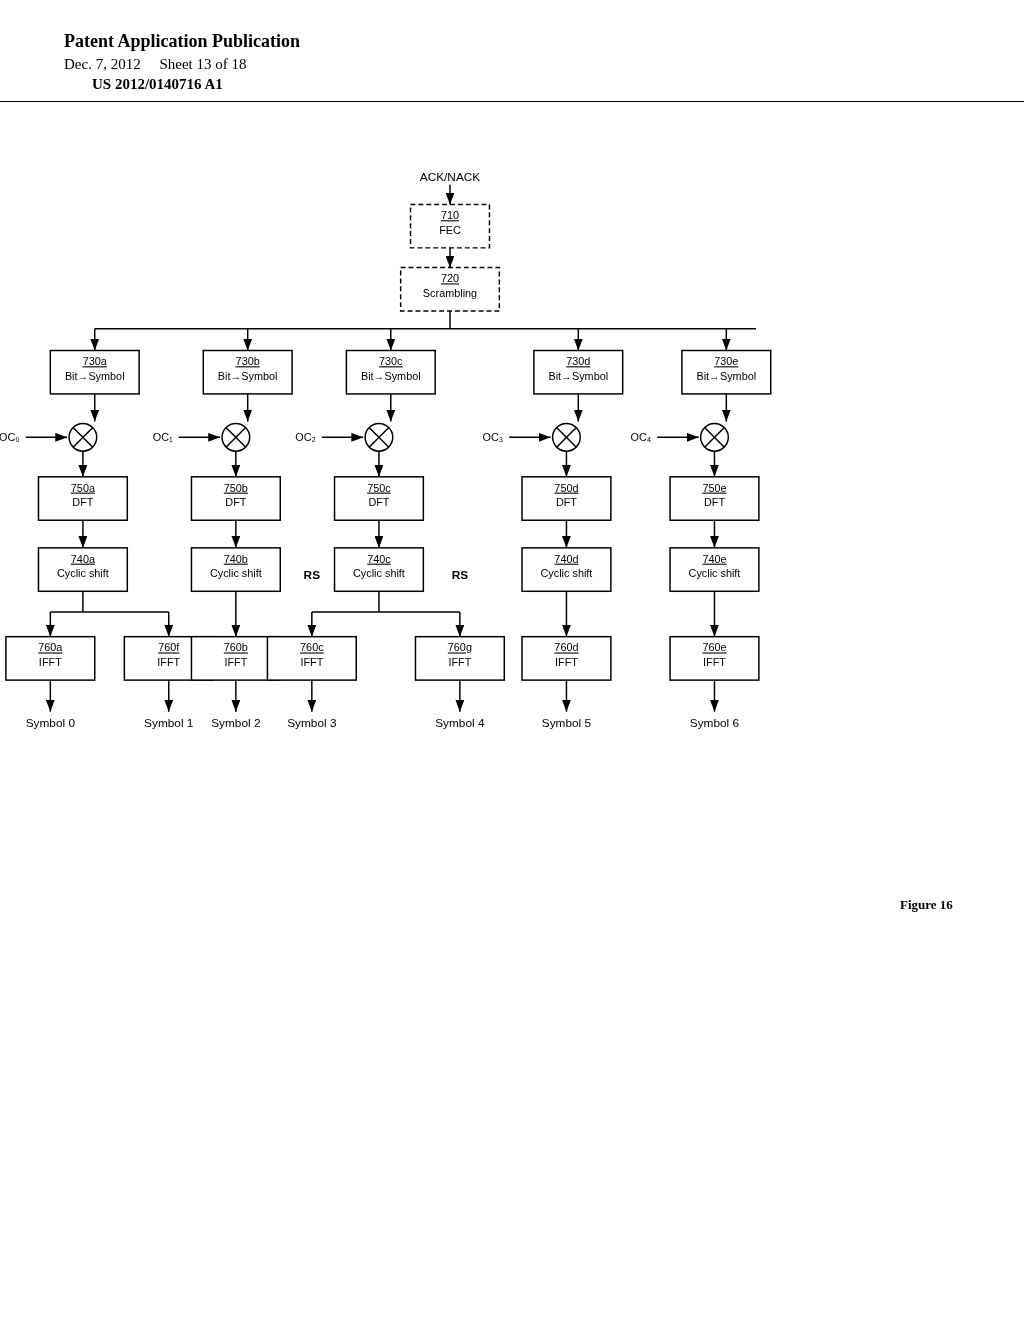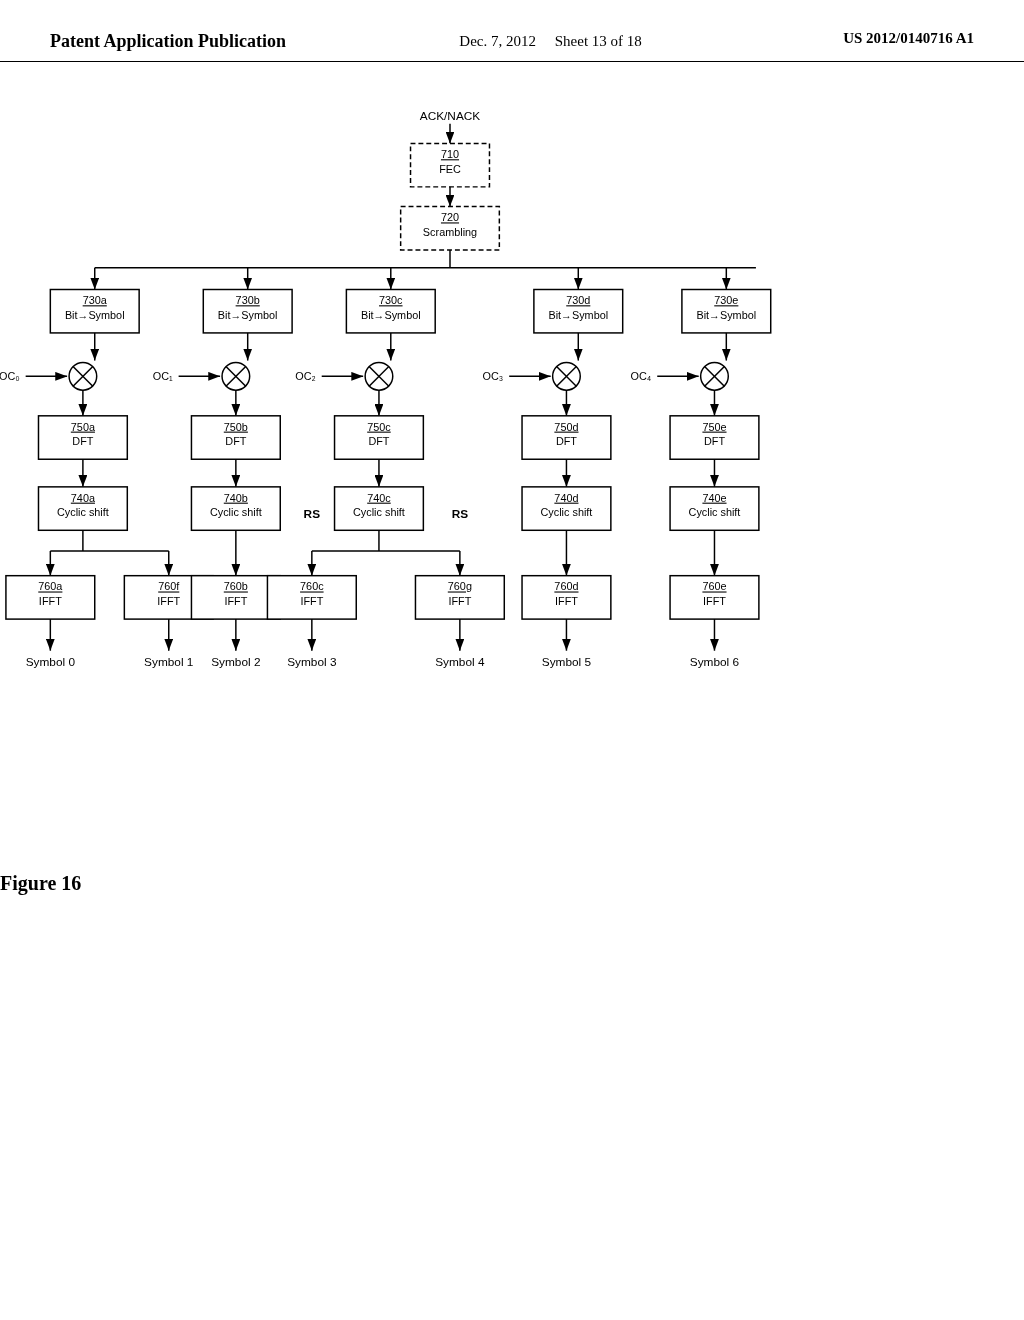--- a/index.html
+++ b/index.html
@@ -9,23 +9,24 @@
       background: #fff;
       font-family: 'Times New Roman', Times, serif;
       overflow: hidden;
       position: relative;
     }
 
     .header {
       display: flex;
       justify-content: space-between;
       align-items: flex-start;
-      padding: 30px 50px 0 50px;
+      padding: 30px 50px 0 64px;
       border-bottom: 1px solid #000;
       padding-bottom: 8px;
+      flex-direction: column;
     }
 
     .header-left {
       font-size: 18px;
       font-weight: bold;
       line-height: 1.3;
     }
 
     .header-center {
       font-size: 15px;
@@ -34,23 +35,23 @@
     }
 
     .header-right {
       font-size: 15px;
       font-weight: bold;
       margin-left: 28px;
     }
 
     .diagram-area {
       display: flex;
-      flex-direction: column;
-      align-items: flex-start;
-      margin-top: 40px;
+      flex-direction: row;
+      align-items: flex-end;
+      margin-top: 61px;
       position: relative;
     }
 
     
     .diagram-svg {
       width: 900px;
       height: 750px;
     }
 
     
@@ -76,21 +77,21 @@
       stroke-width: 1.5;
       fill: none;
     }
     .cross-circle {
       fill: #fff;
       stroke: #000;
       stroke-width: 1.5;
     }
     .figure-label {
       text-align: center;
-      font-size: 20px;
+      font-size: 13px;
       font-weight: bold;
       margin-top: 20px;
     }
   </style>
 </head>
 <body>
 
 <div class="header">
   <div class="header-left">Patent Application Publication</div>
   <div class="header-center">

